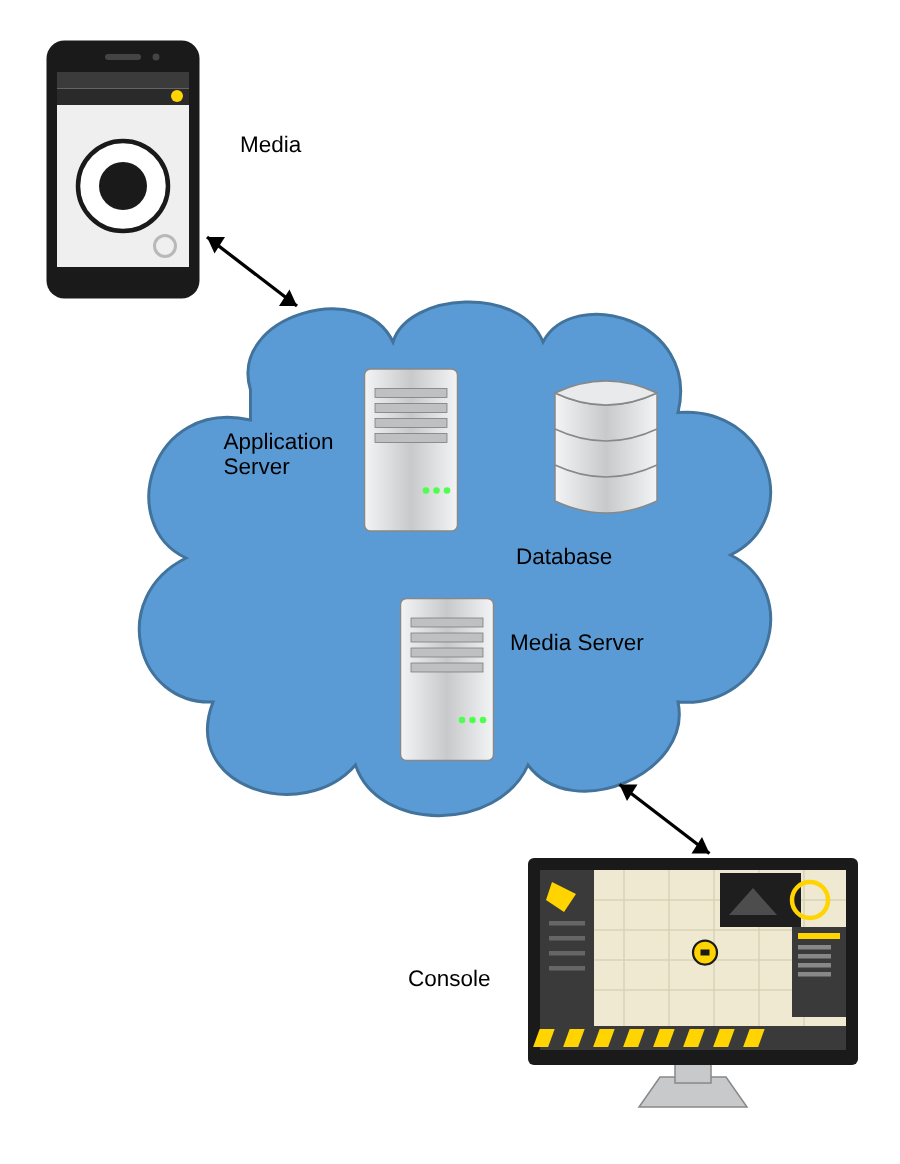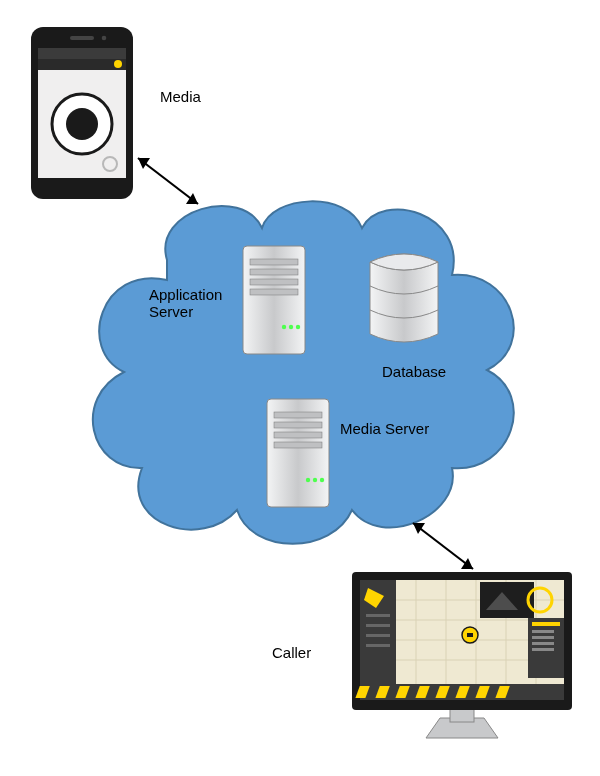--- a/index.html
+++ b/index.html
@@ -104,21 +104,21 @@
           <stop offset="1" stop-color="#f3f4f5"></stop>
         </linearGradient>
     </defs>
     <path d="M6 14 Q40 -2 74 14 L74 86 Q40 102 6 86 Z" fill="url(#dbg)" stroke="#888"></path>
     <path d="M6 14 Q40 30 74 14" fill="none" stroke="#888"></path>
     <path d="M6 38 Q40 54 74 38" fill="none" stroke="#888"></path>
     <path d="M6 62 Q40 78 74 62" fill="none" stroke="#888"></path>
     <path d="M6 14 Q40 -2 74 14 Q40 30 6 14" fill="#e9eaec" stroke="#888"></path>
   </svg>
 </div>
-<span class="label" style="left:382px;top:363px">Database</span>
+<span class="label" style="left:344px;top:363px">Database</span>
 
 <div class="server-wrap" style="left:266px;top:398px">
   <svg viewBox="0 0 64 110" width="64" height="110">
     <defs>
       <linearGradient id="sg2" x1="0" x2="1">
           <stop offset="0" stop-color="#f3f4f5"></stop>
           <stop offset="0.5" stop-color="#c8c9cb"></stop>
           <stop offset="1" stop-color="#f3f4f5"></stop>
         </linearGradient>
     </defs>
@@ -202,19 +202,19 @@
       <rect x="72" y="116" width="10" height="12" transform="skewX(-20)"></rect>
       <rect x="92" y="116" width="10" height="12" transform="skewX(-20)"></rect>
       <rect x="112" y="116" width="10" height="12" transform="skewX(-20)"></rect>
       <rect x="132" y="116" width="10" height="12" transform="skewX(-20)"></rect>
       <rect x="152" y="116" width="10" height="12" transform="skewX(-20)"></rect>
       <rect x="172" y="116" width="10" height="12" transform="skewX(-20)"></rect>
       <rect x="192" y="116" width="10" height="12" transform="skewX(-20)"></rect>
     </g>
   </svg>
 </div>
-<span class="label" style="left:272px;top:644px">Caller</span>
+<span class="label" style="left:272px;top:644px">Console</span>
 
 <svg style="position:absolute;left:395px;top:505px" width="110" height="90">
   <line x1="18" y1="18" x2="78" y2="64" stroke="#000" stroke-width="2.2"></line>
   <polygon points="18,18 30,18 23,29" fill="#000"></polygon>
   <polygon points="78,64 66,64 73,53" fill="#000"></polygon>
 </svg>
 
 </body></html>

